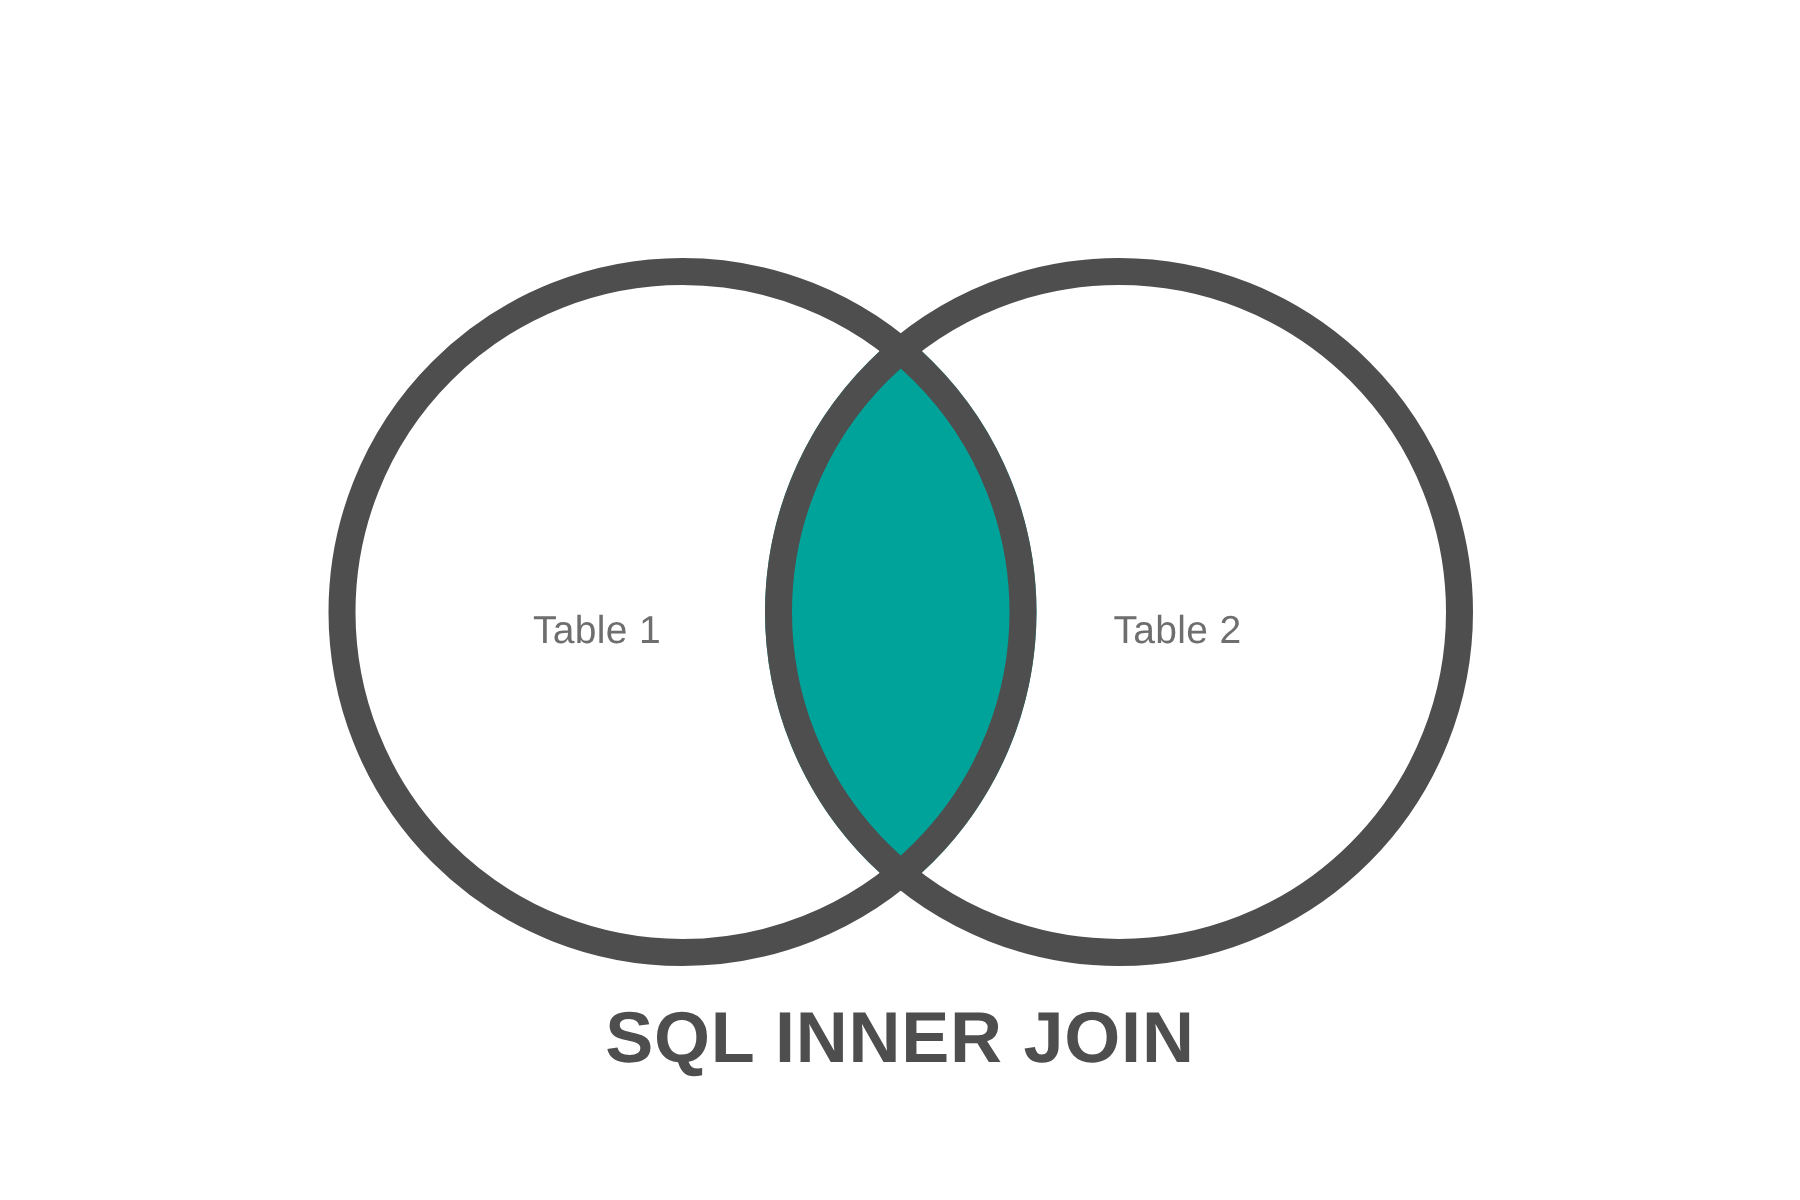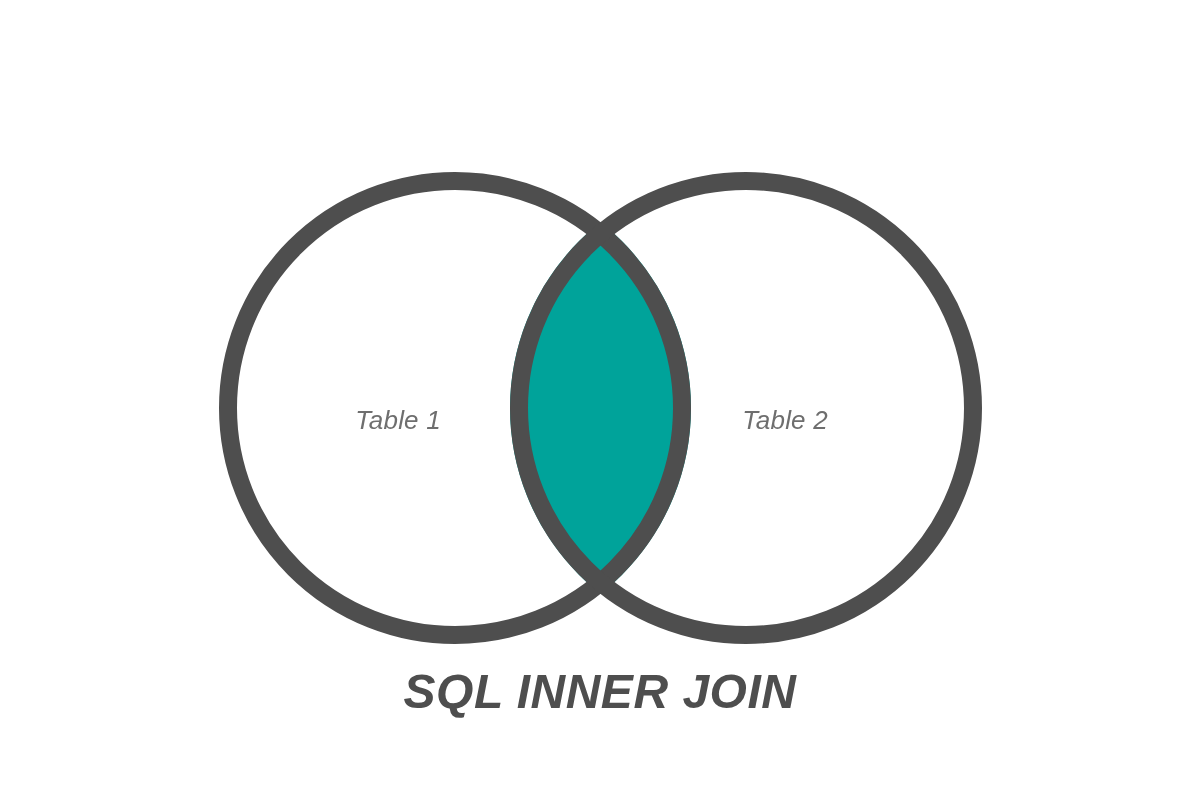--- a/index.html
+++ b/index.html
@@ -11,21 +11,20 @@
     width: 1200px;
     height: 800px;
     background: #ffffff;
     font-family: "Liberation Sans", sans-serif;
     overflow: hidden;
   }
   .diagram-stage {
     position: relative;
     width: 1200px;
     height: 800px;
-    font-style: italic;
   }
   .venn-svg {
     position: absolute;
     left: 0;
     top: 0;
     width: 1200px;
     height: 800px;
     display: block;
   }
   .circle-outline {

